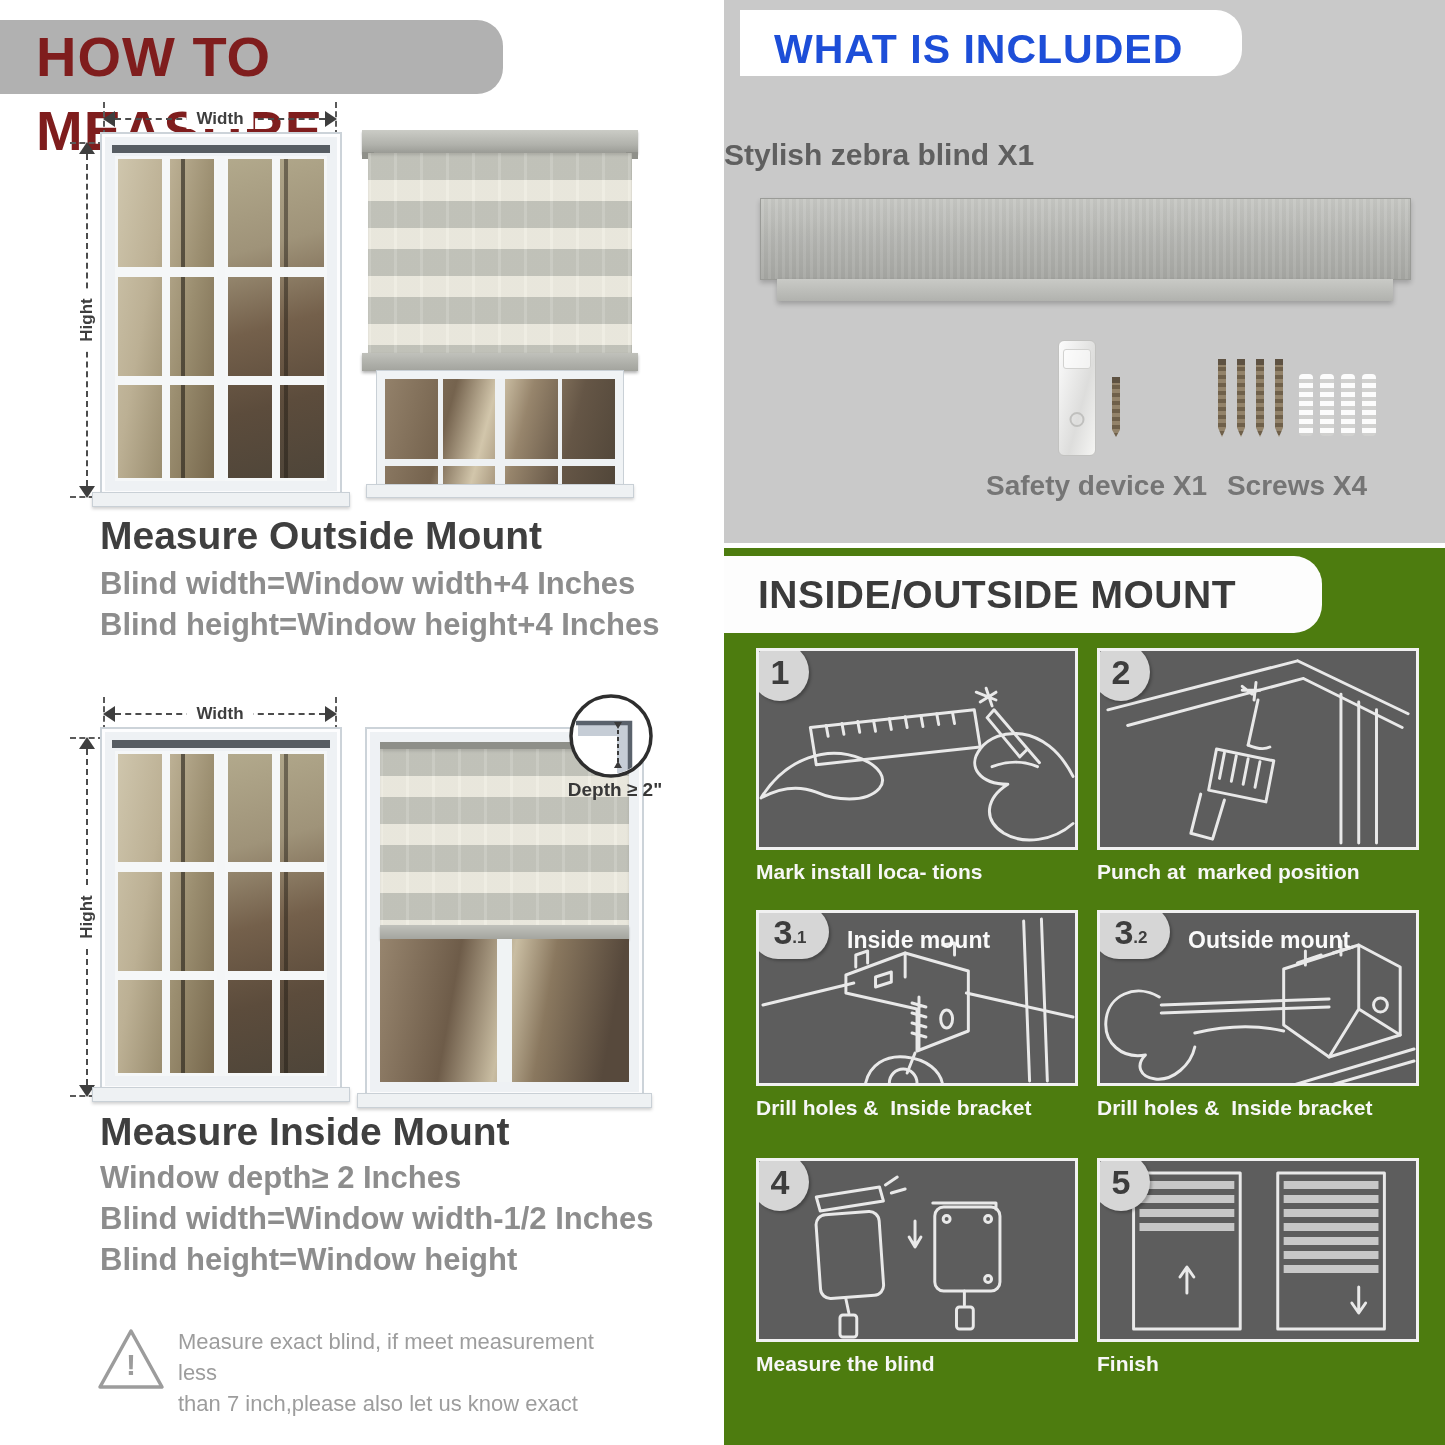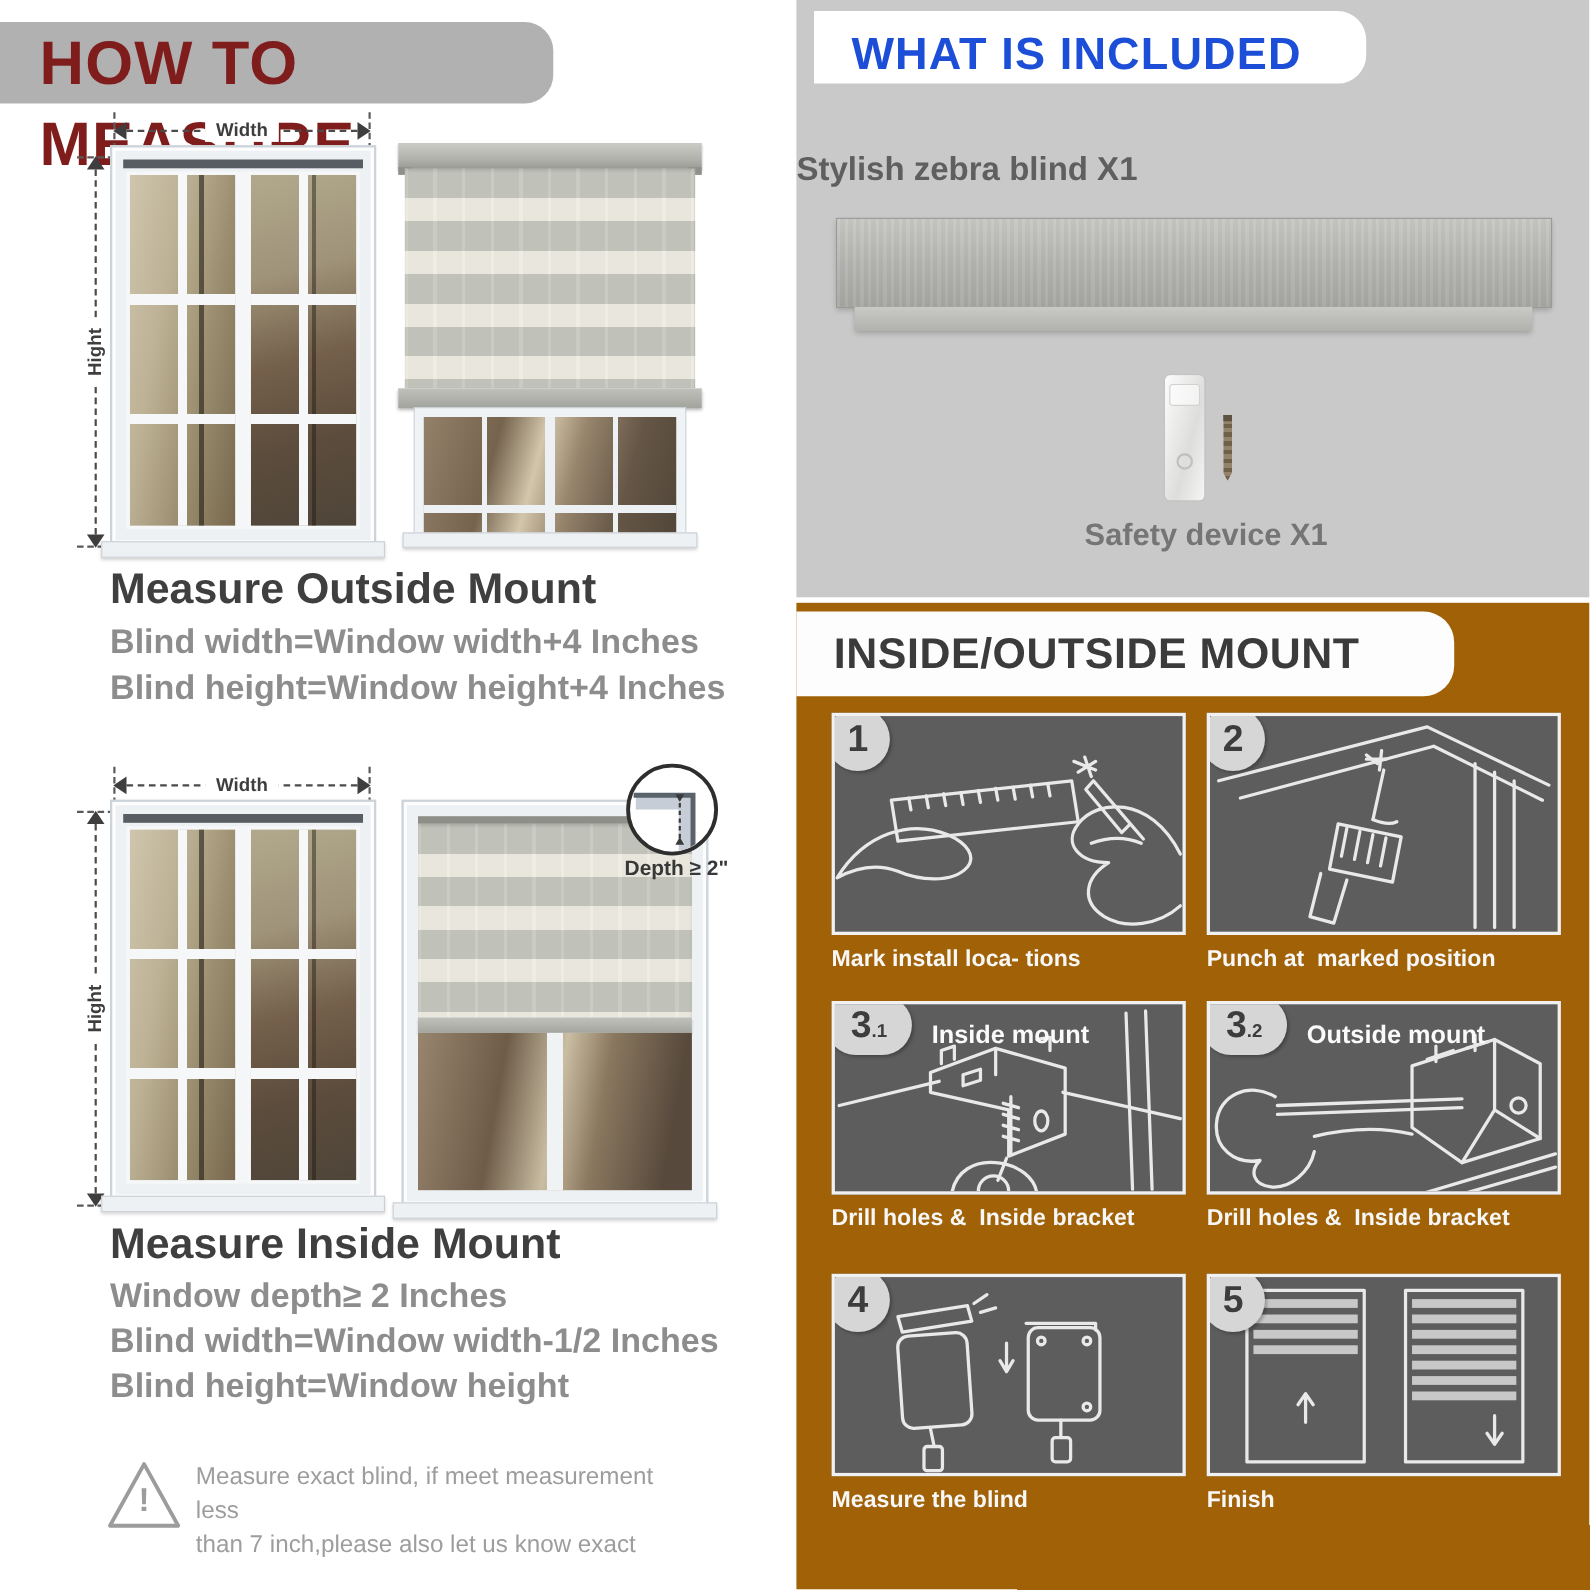--- a/index.html
+++ b/index.html
@@ -143,21 +143,21 @@
   .screw{width:8px;height:78px;position:relative;
     background:repeating-linear-gradient(180deg,#6f604a 0 4px,#93836a 4px 8px);
     clip-path:polygon(0 0,100% 0,100% 88%,50% 100%,0 88%)}
   .screw::before{content:"";position:absolute;top:0;left:-3px;right:-3px;height:6px;
     background:#5e5242;border-radius:2px}
   .screw.small{height:60px;margin-top:18px}
   .anchor{width:14px;height:62px;border-radius:4px;margin-top:14px;
     background:repeating-linear-gradient(180deg,rgba(255,255,255,.95) 0 5px,rgba(210,210,208,.8) 5px 9px)}
   .grp{display:flex;gap:11px;align-items:flex-start}
 
-  .mount-panel{position:absolute;left:724px;top:548px;width:721px;height:897px;background:#a16207}
+  .mount-panel{position:absolute;left:724px;top:548px;width:721px;height:897px;background:#4d7c0f}
   .mount-header{position:absolute;left:0;top:8px;width:598px;height:77px;background:#fdfdfd;
     border-radius:0 28px 28px 0;color:#3b3b3b;font-size:39px;font-weight:700;line-height:77px;
     padding-left:34px;box-sizing:border-box;letter-spacing:.5px}
 
   .step{position:absolute;width:322px}
   .sbox{position:relative;width:100%;border:3px solid #f1f1f1;background:#5d5d5d;
     overflow:hidden;box-sizing:border-box}
   .sbox svg.art{position:absolute;inset:0;width:100%;height:100%}
   .badge{position:absolute;top:-8px;left:-8px;width:58px;height:58px;border-radius:50%;
     background:#d6d6d6;color:#3d3d3d;font-weight:700;font-size:34px;
@@ -281,20 +281,37 @@
   <div class="pack-item" style="left:262px;width:206px">
     <div class="item-art">
       <div class="safety">
         <div class="hole"></div>
       </div>
       <div class="screw small"></div>
     </div>
     <div class="item-label">Safety device X1</div>
   </div>
 
+  <div class="pack-item" style="left:470px;width:206px">
+    <div class="item-art">
+      <div class="grp">
+        <div class="screw"></div>
+        <div class="screw"></div>
+        <div class="screw"></div>
+        <div class="screw"></div>
+      </div>
+      <div class="grp" style="gap:7px">
+        <div class="anchor"></div>
+        <div class="anchor"></div>
+        <div class="anchor"></div>
+        <div class="anchor"></div>
+      </div>
+    </div>
+    <div class="item-label">Screws X4</div>
+  </div>
 </div>
 
 <div class="mount-panel">
   <div class="mount-header">INSIDE/OUTSIDE MOUNT</div>
 
   <div class="step" style="left:32px;top:100px">
     <div class="sbox" style="height:202px">
       <svg class="art" viewBox="0 0 320 200" preserveAspectRatio="none">
         <g class="ln">
           <path d="M52 78 L218 60 L224 98 L58 116 Z"></path>

